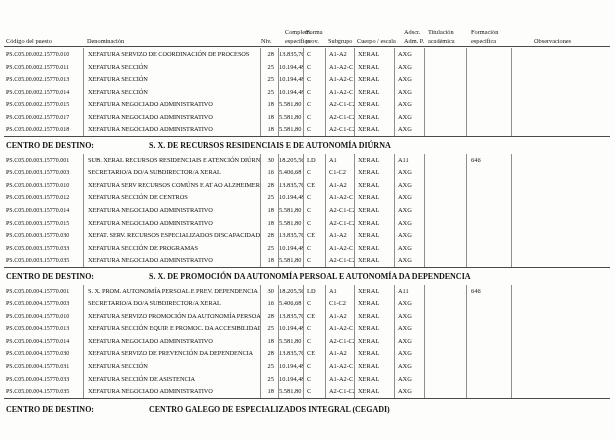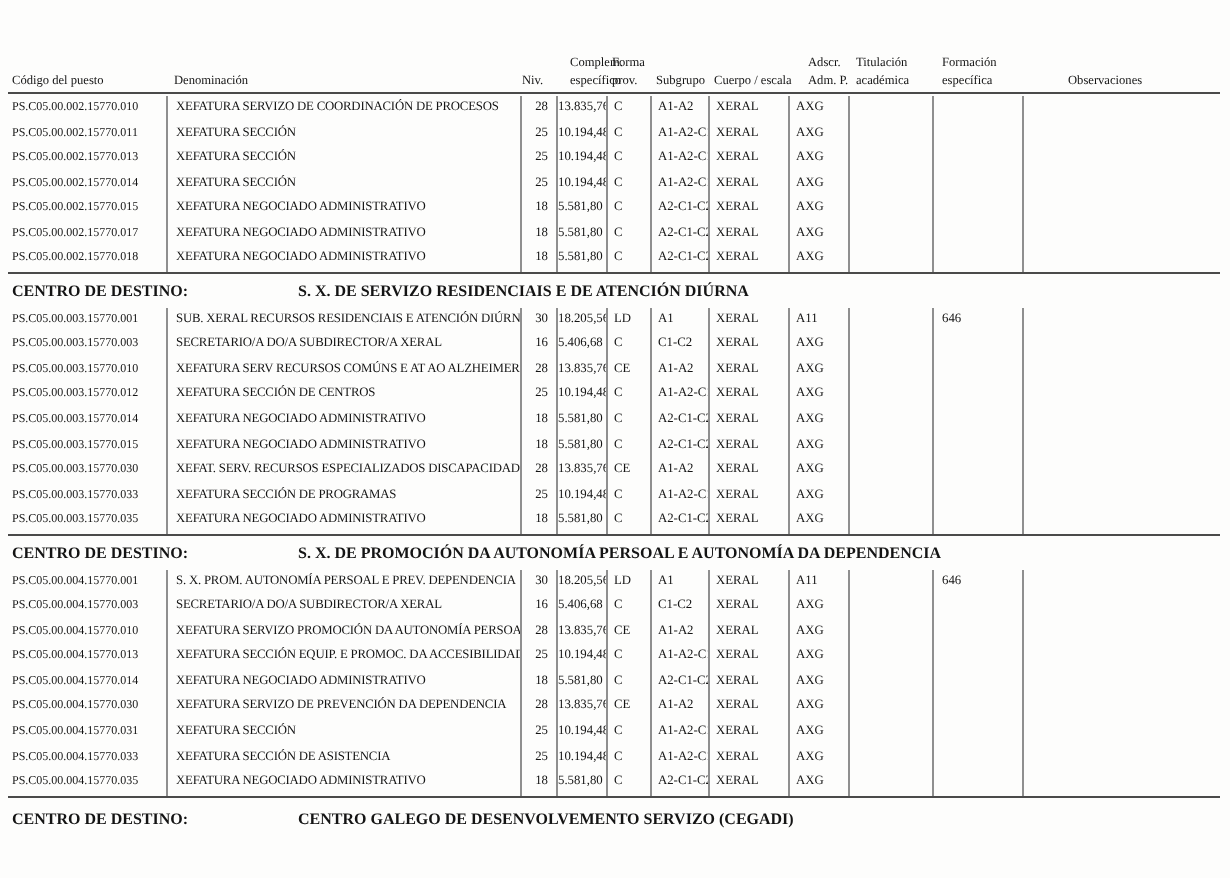--- a/index.html
+++ b/index.html
@@ -210,21 +210,21 @@
       <div class="c subg">A2-C1-C2</div>
       <div class="c cuerpo">XERAL</div>
       <div class="c adscr">AXG</div>
       <div class="c titul"></div>
       <div class="c formac"></div>
       <div class="c obs"></div>
     </div>
       </div>
       <div class="centro">
       <span class="lbl">CENTRO DE DESTINO:</span>
-      <span class="ttl">S. X. DE SERVIZO RESIDENCIAIS E DE ATENCIÓN DIÚRNA</span>
+      <span class="ttl">S. X. DE RECURSOS RESIDENCIAIS E DE AUTONOMÍA DIÚRNA</span>
     </div>
       <div class="block">
         <div class="grid row">
       <div class="c codigo">PS.C05.00.003.15770.001</div>
       <div class="c denom">SUB. XERAL RECURSOS RESIDENCIAIS E ATENCIÓN DIÚRNA</div>
       <div class="c niv">30</div>
       <div class="c compl">18.205,56</div>
       <div class="c forma">LD</div>
       <div class="c subg">A1</div>
       <div class="c cuerpo">XERAL</div>
@@ -458,16 +458,16 @@
       <div class="c adscr">AXG</div>
       <div class="c titul"></div>
       <div class="c formac"></div>
       <div class="c obs"></div>
     </div>
       </div>
     </div>
 
   <div class="centro footer-centro">
     <span class="lbl">CENTRO DE DESTINO:</span>
-    <span class="ttl">CENTRO GALEGO DE DESENVOLVEMENTO SERVIZO (CEGADI)</span>
+    <span class="ttl">CENTRO GALEGO DE ESPECIALIZADOS INTEGRAL (CEGADI)</span>
   </div>
 
 </div>
 
 </body></html>

